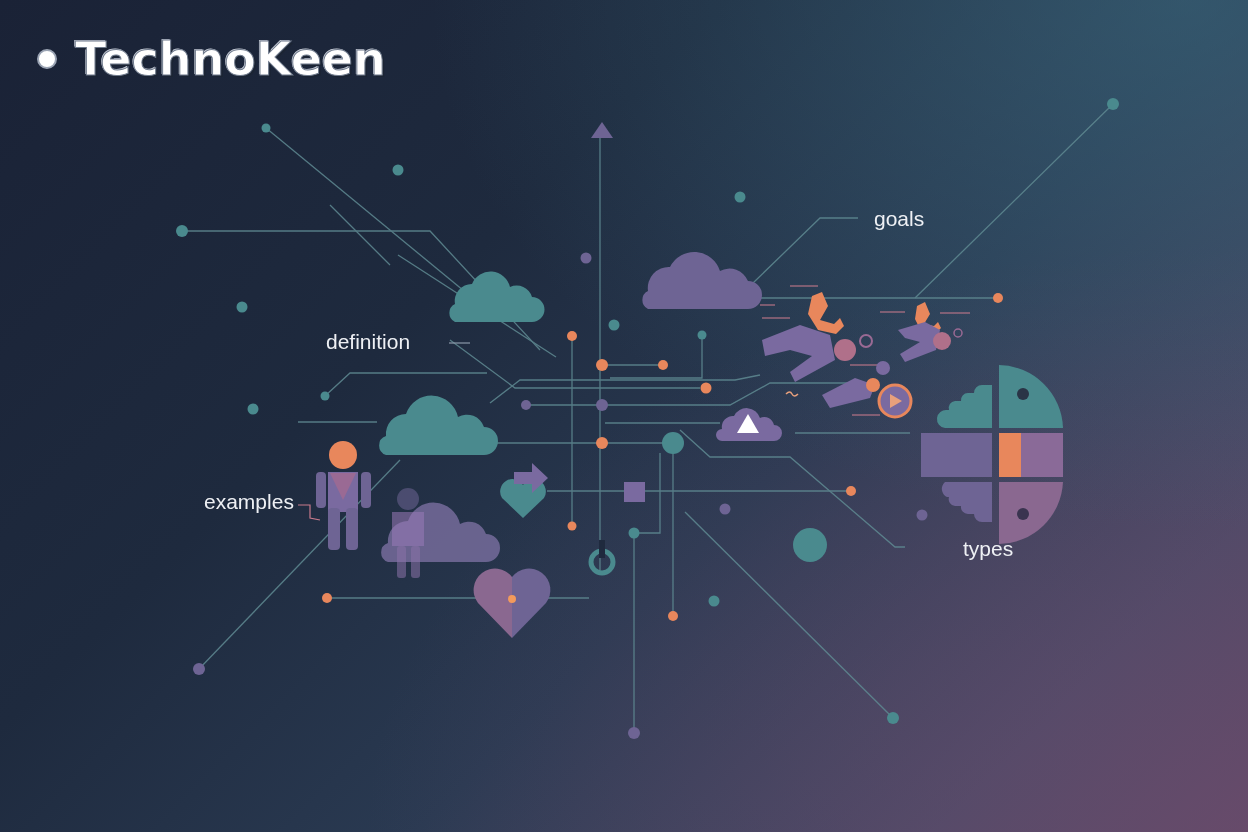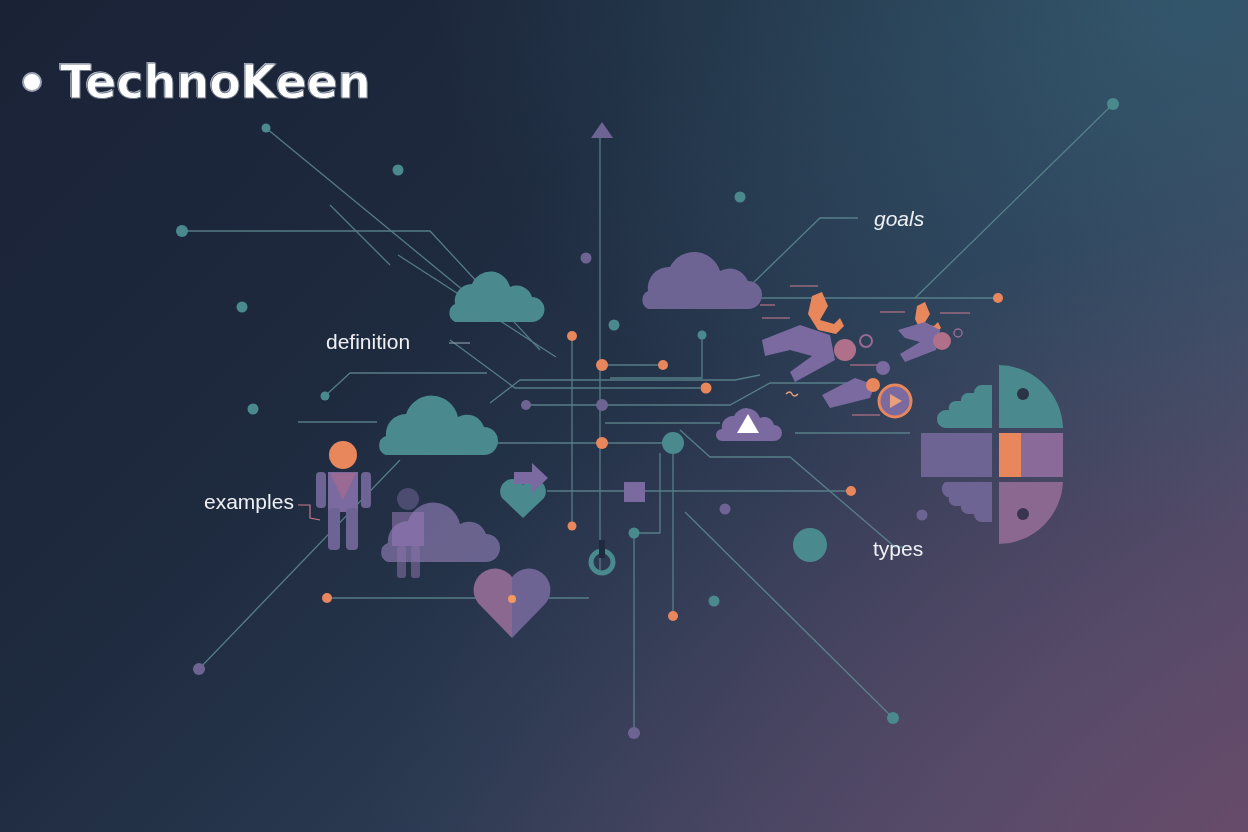--- a/index.html
+++ b/index.html
@@ -3,21 +3,21 @@
 <meta charset="utf-8">
 <style>
   html,body{margin:0;padding:0;}
   body{width:1248px;height:832px;overflow:hidden;position:relative;
     background: linear-gradient(135deg,#1a2236 0%,#1e2a3e 35%,#2a3a52 60%,#4a4a66 85%,#5e4a66 100%);
     font-family:"Liberation Sans",sans-serif;}
   .bg-glow{position:absolute;inset:0;
     background: radial-gradient(ellipse at 95% 0%, rgba(60,110,130,0.55) 0%, rgba(60,110,130,0) 45%),
                 radial-gradient(ellipse at 100% 100%, rgba(110,75,110,0.55) 0%, rgba(110,75,110,0) 50%);}
   svg.art{position:absolute;left:0;top:0;}
-  .brand{position:absolute;left:22px;top:36px;display:flex;align-items:center;gap:18px;margin-top:23px;}
+  .brand{position:absolute;left:37px;top:36px;display:flex;align-items:center;gap:18px;}
   .brand-dot{width:20px;height:20px;border-radius:50%;background:#fff;border:2px solid #9aa3b3;box-sizing:border-box;}
   .brand-name{font-family:"DejaVu Sans",sans-serif;font-weight:bold;font-size:46px;color:#fff;letter-spacing:0px;
     -webkit-text-stroke:1px #6f7a8c;text-shadow:2px 2px 0 #1b2433, -1px -1px 0 #c9ced8;line-height:1;}
   .label{position:absolute;color:#eef0f4;font-size:21px;line-height:1;}
 </style>
 </head>
 <body>
 
 <div class="bg-glow"></div>
 
@@ -182,15 +182,15 @@
       <circle cx="998" cy="298" r="5" fill="#e8875c"></circle>
     </g>
 </svg>
 
 <div class="brand">
   <span class="brand-dot"></span>
   <span class="brand-name">TechnoKeen</span>
 </div>
 
 <div class="label" style="left:326px;top:331px;">definition</div>
-<div class="label" style="left:874px;top:208px;font-style:italic;">goals</div>
+<div class="label" style="left:874px;top:208px;">goals</div>
 <div class="label" style="left:204px;top:491px;">examples</div>
-<div class="label" style="left:873px;top:538px;text-align:right;">types</div>
+<div class="label" style="left:963px;top:538px;text-align:right;">types</div>
 
 </body></html>

